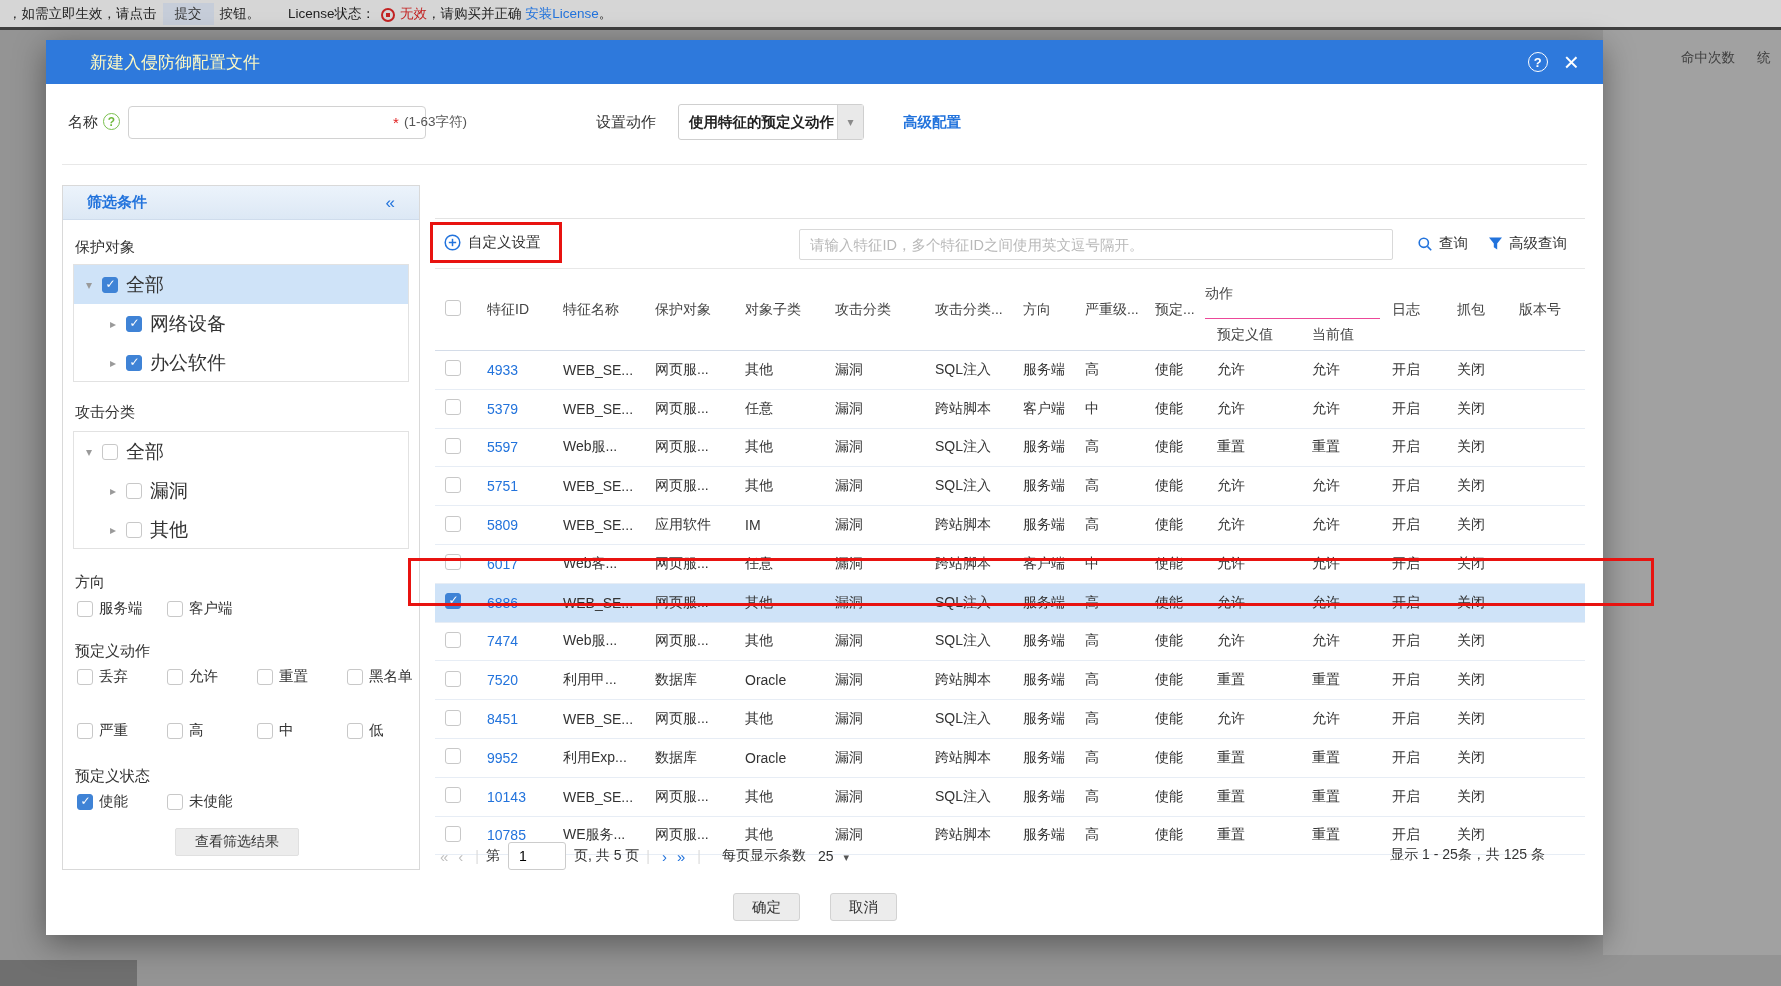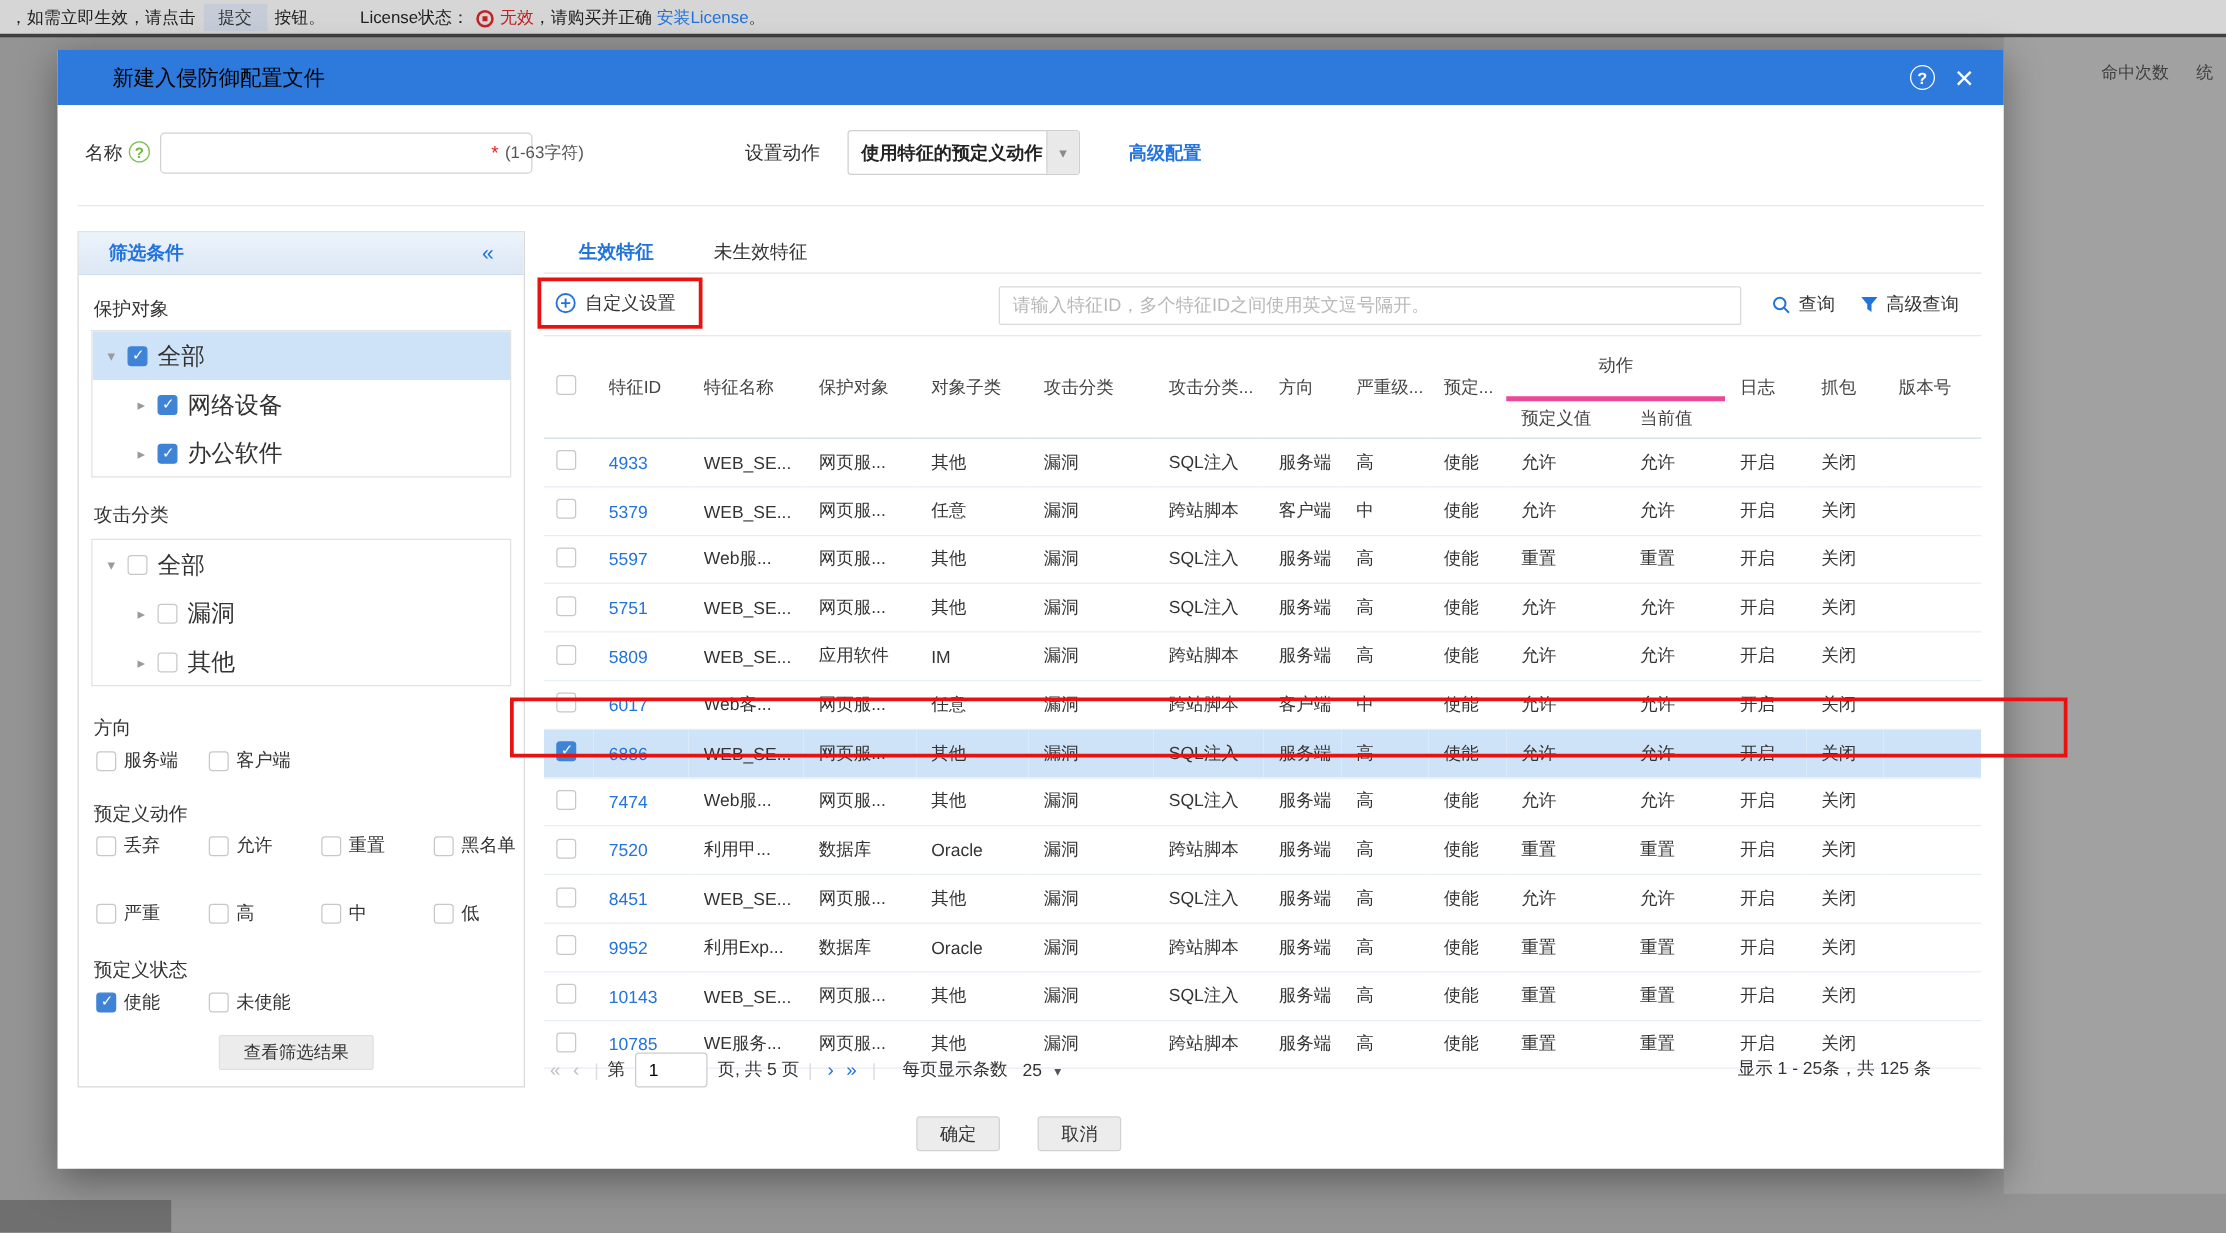--- a/index.html
+++ b/index.html
@@ -18,21 +18,21 @@
   .lic-bad { color:#c32222; }
   .link { color:#2273dc; cursor:pointer; text-decoration:none; }
   .bg-right { position:absolute; left:1603px; top:30px; width:178px; height:925px; background:#a1a1a1;padding-left:44px; }
   .bg-right-txt { position:absolute; top:19px; left:78px; font-size:13.5px; color:#3f3f3f; white-space:nowrap; }
   .bg-right-txt span { margin-right:22px; }
   .bg-bl-patch { position:absolute; left:0; top:960px; width:137px; height:26px; background:#6f6f6f; }
   
   .modal { position:absolute; left:46px; top:40px; width:1557px; height:895px; background:#fff;
            box-shadow:0 8px 30px rgba(0,0,0,.4); }
   .m-head { height:44px; background:#2e79dc; display:flex; align-items:center; }
-  .m-title { margin-left:44px; color:#000000; font-size:17px; }
+  .m-title { margin-left:44px; color:#fef9c3; font-size:17px; }
   .m-head-icons { margin-left:auto; display:flex; align-items:center; gap:16px; margin-right:24px; }
   .help-ico { width:20px; height:20px; border:1.7px solid #fff; border-radius:50%; color:#fff;
               font-size:13px; font-weight:bold; display:flex; align-items:center; justify-content:center; cursor:pointer; }
   .close-ico { color:#fff; font-size:26px; line-height:20px; cursor:pointer; }
   
   .name-row { position:absolute; left:0; top:64px; width:100%; height:40px; font-size:15px; }
   .lbl-name { position:absolute; left:22px; top:9px; }
   .q-green { position:absolute; left:57px; top:9px; width:17px; height:17px; border:1.6px solid #7abf4e;
              border-radius:50%; color:#6fb93c; font-size:12px; font-weight:bold; display:flex;
              align-items:center; justify-content:center; }
@@ -82,21 +82,21 @@
   .search-input { position:absolute; left:364px; top:1px; width:594px; height:31px; border:1px solid #d9d9d9;
                   border-radius:2px; padding:0 10px; font-size:14.5px; color:#333; outline:none; }
   .search-input::placeholder { color:#b8b8b8; }
   .tool-right { position:absolute; right:18px; top:6px; display:flex; gap:20px; }
   .tool-btn { display:flex; align-items:center; gap:6px; font-size:14.5px; color:#333; cursor:pointer; }
   
   table { position:absolute; left:0; top:83px; width:1150px; border-collapse:collapse; table-layout:fixed; }
   thead th { font-weight:normal; font-size:14px; color:#444; text-align:left; padding-left:12px; }
   thead { border-top:1px solid #e8e8e8; border-bottom:1px solid #d4dce8; }
   th.r1 { height:65px; vertical-align:middle; }
-  th.group { height:50px; text-align:center; padding-left:0; border-bottom:4px solid #ec4899; }
+  th.group { height:50px; text-align:left; padding-left:0; border-bottom:1px solid #ec4899; }
   th.sub { height:32px; }
   tbody td { height:38.8px; font-size:14px; color:#333; padding-left:12px; border-bottom:1px solid #e7edf5;
              overflow:hidden; white-space:nowrap; }
   tbody tr.sel { background:#cfe3f8; }
   .c-cb { width:40px; padding-left:10px !important; }
   .idlink { color:#2273dc; text-decoration:none; cursor:pointer; }
   
   .pager { position:absolute; left:0; right:0; top:656px; height:30px; display:flex; align-items:center;
            font-size:14px; color:#333; }
   .pg-ico { font-size:15px; padding:0 5px; cursor:pointer; }
@@ -264,24 +264,20 @@
           </span>
           <span class="opt">
             <span class="cb"></span>
             <span>未使能</span>
           </span>
         </div>
       <button class="view-btn" style="top:642px">查看筛选结果</button>
     </div>
 
     <div class="content">
-      <div class="tabs">
-        <span class="tab active">生效特征</span>
-        <span class="tab">未生效特征</span>
-      </div>
       <div class="tabs-hr"></div>
 
       <div class="toolbar">
         <span class="custom-btn">
           <svg width="17" height="17" viewBox="0 0 17 17">
             <circle cx="8.5" cy="8.5" r="7.3" fill="none" stroke="#2273dc" stroke-width="1.5"></circle>
             <line x1="8.5" y1="4.8" x2="8.5" y2="12.2" stroke="#2273dc" stroke-width="1.5"></line>
             <line x1="4.8" y1="8.5" x2="12.2" y2="8.5" stroke="#2273dc" stroke-width="1.5"></line>
           </svg>
           <span>自定义设置</span>

